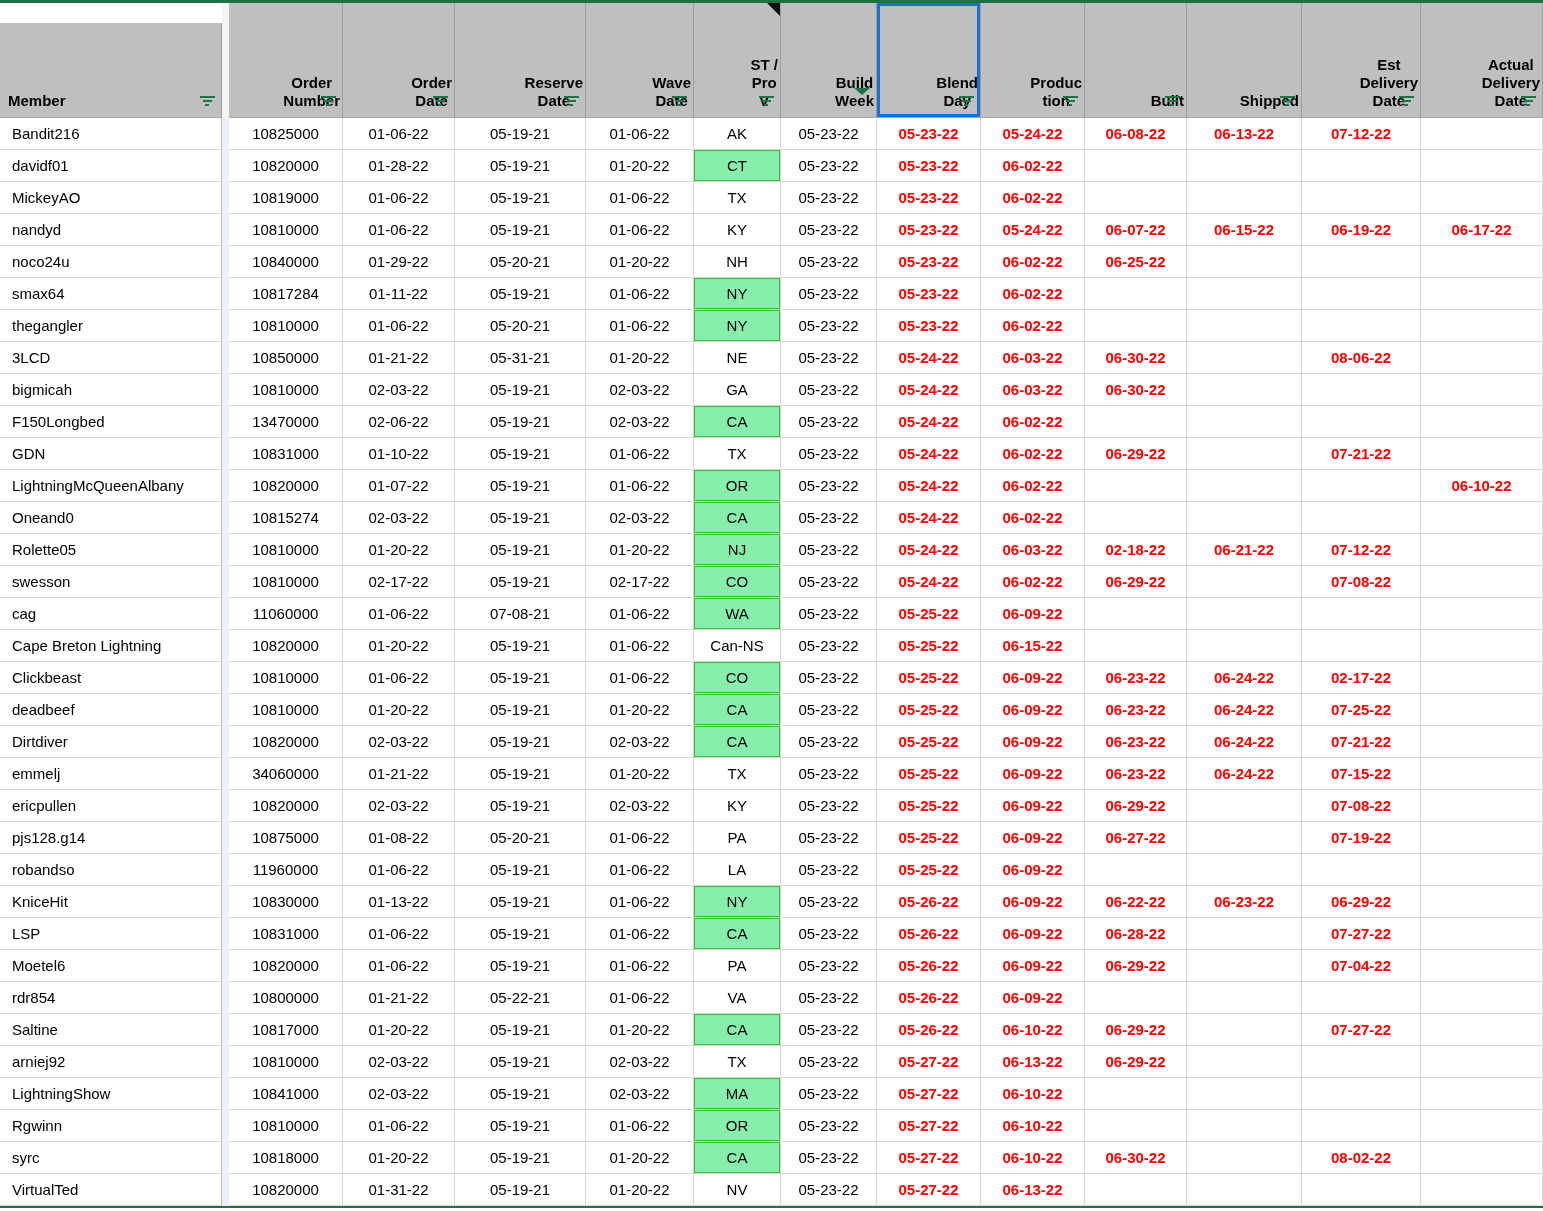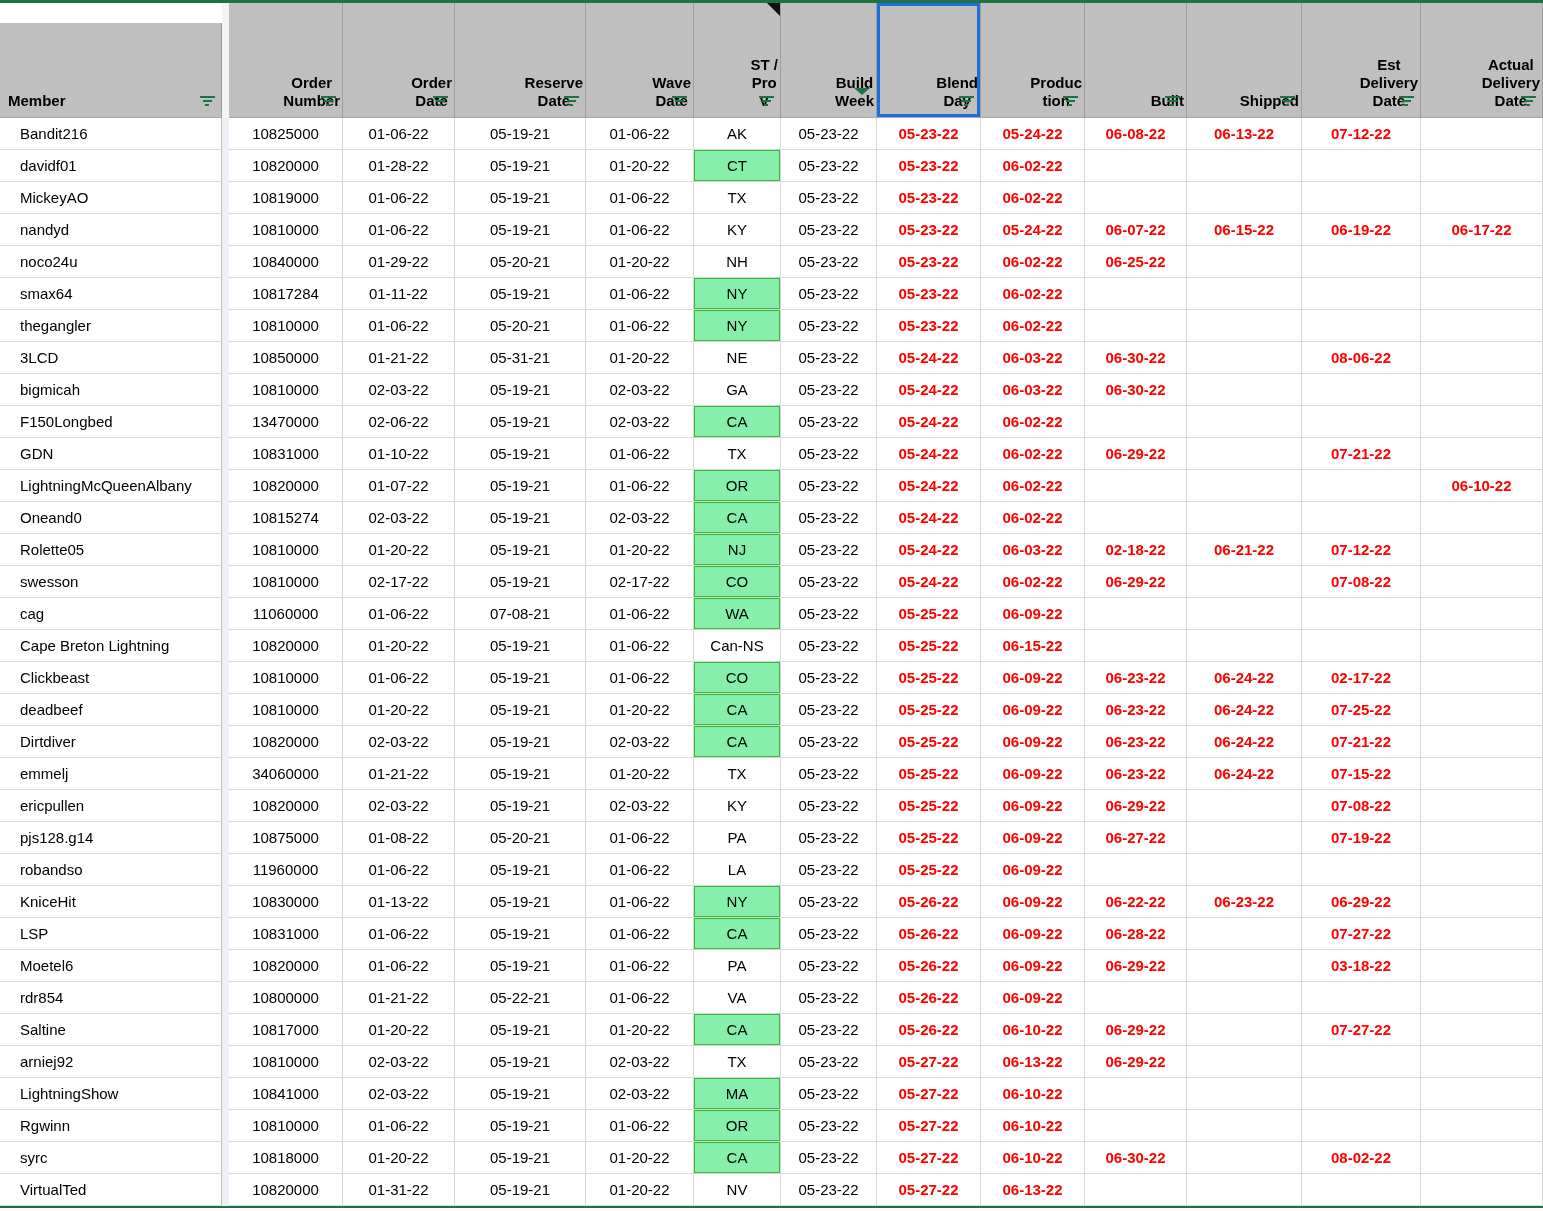--- a/index.html
+++ b/index.html
@@ -31,21 +31,21 @@
 
   
   .cell {
     background:#fff;
     border-right:1px solid #d8d8d8;
     border-bottom:1px solid #d8d8d8;
     font-size:15px;
     display:flex; align-items:center; justify-content:center;
     padding:0 2px; overflow:hidden; white-space:nowrap;
   }
-  .cell.left { justify-content:flex-start; padding-left:20px; border-right-color:#c0c0c0; }
+  .cell.left { justify-content:flex-start; padding-left:12px; border-right-color:#c0c0c0; }
   .cell.gap { background:#edf0f6; border:none; }
   .cell.red { color:#ff0000; font-weight:bold; }
   .cell.green { background:#86efac; box-shadow: inset 0 0 0 1px #3ab82f; }
 
   
   .fl { position:absolute; right:6px; bottom:9px; width:16px; height:12px; }
   .fl i { display:block; background:#1f7244; height:2px; margin:0 auto 2px auto; }
   .fl .b1 { width:15px; }
   .fl .b2 { width:9px; }
   .fl .b3 { width:4px; margin-bottom:0; }
@@ -551,21 +551,21 @@
       <div class="cell">10820000</div>
       <div class="cell">01-06-22</div>
       <div class="cell">05-19-21</div>
       <div class="cell">01-06-22</div>
       <div class="cell">PA</div>
       <div class="cell">05-23-22</div>
       <div class="cell red">05-26-22</div>
       <div class="cell red">06-09-22</div>
       <div class="cell red">06-29-22</div>
       <div class="cell red"></div>
-      <div class="cell red">03-18-22</div>
+      <div class="cell red">07-04-22</div>
       <div class="cell red"></div>
       <div class="cell left">rdr854</div>
       <div class="cell gap"></div>
       <div class="cell">10800000</div>
       <div class="cell">01-21-22</div>
       <div class="cell">05-22-21</div>
       <div class="cell">01-06-22</div>
       <div class="cell">VA</div>
       <div class="cell">05-23-22</div>
       <div class="cell red">05-26-22</div>

